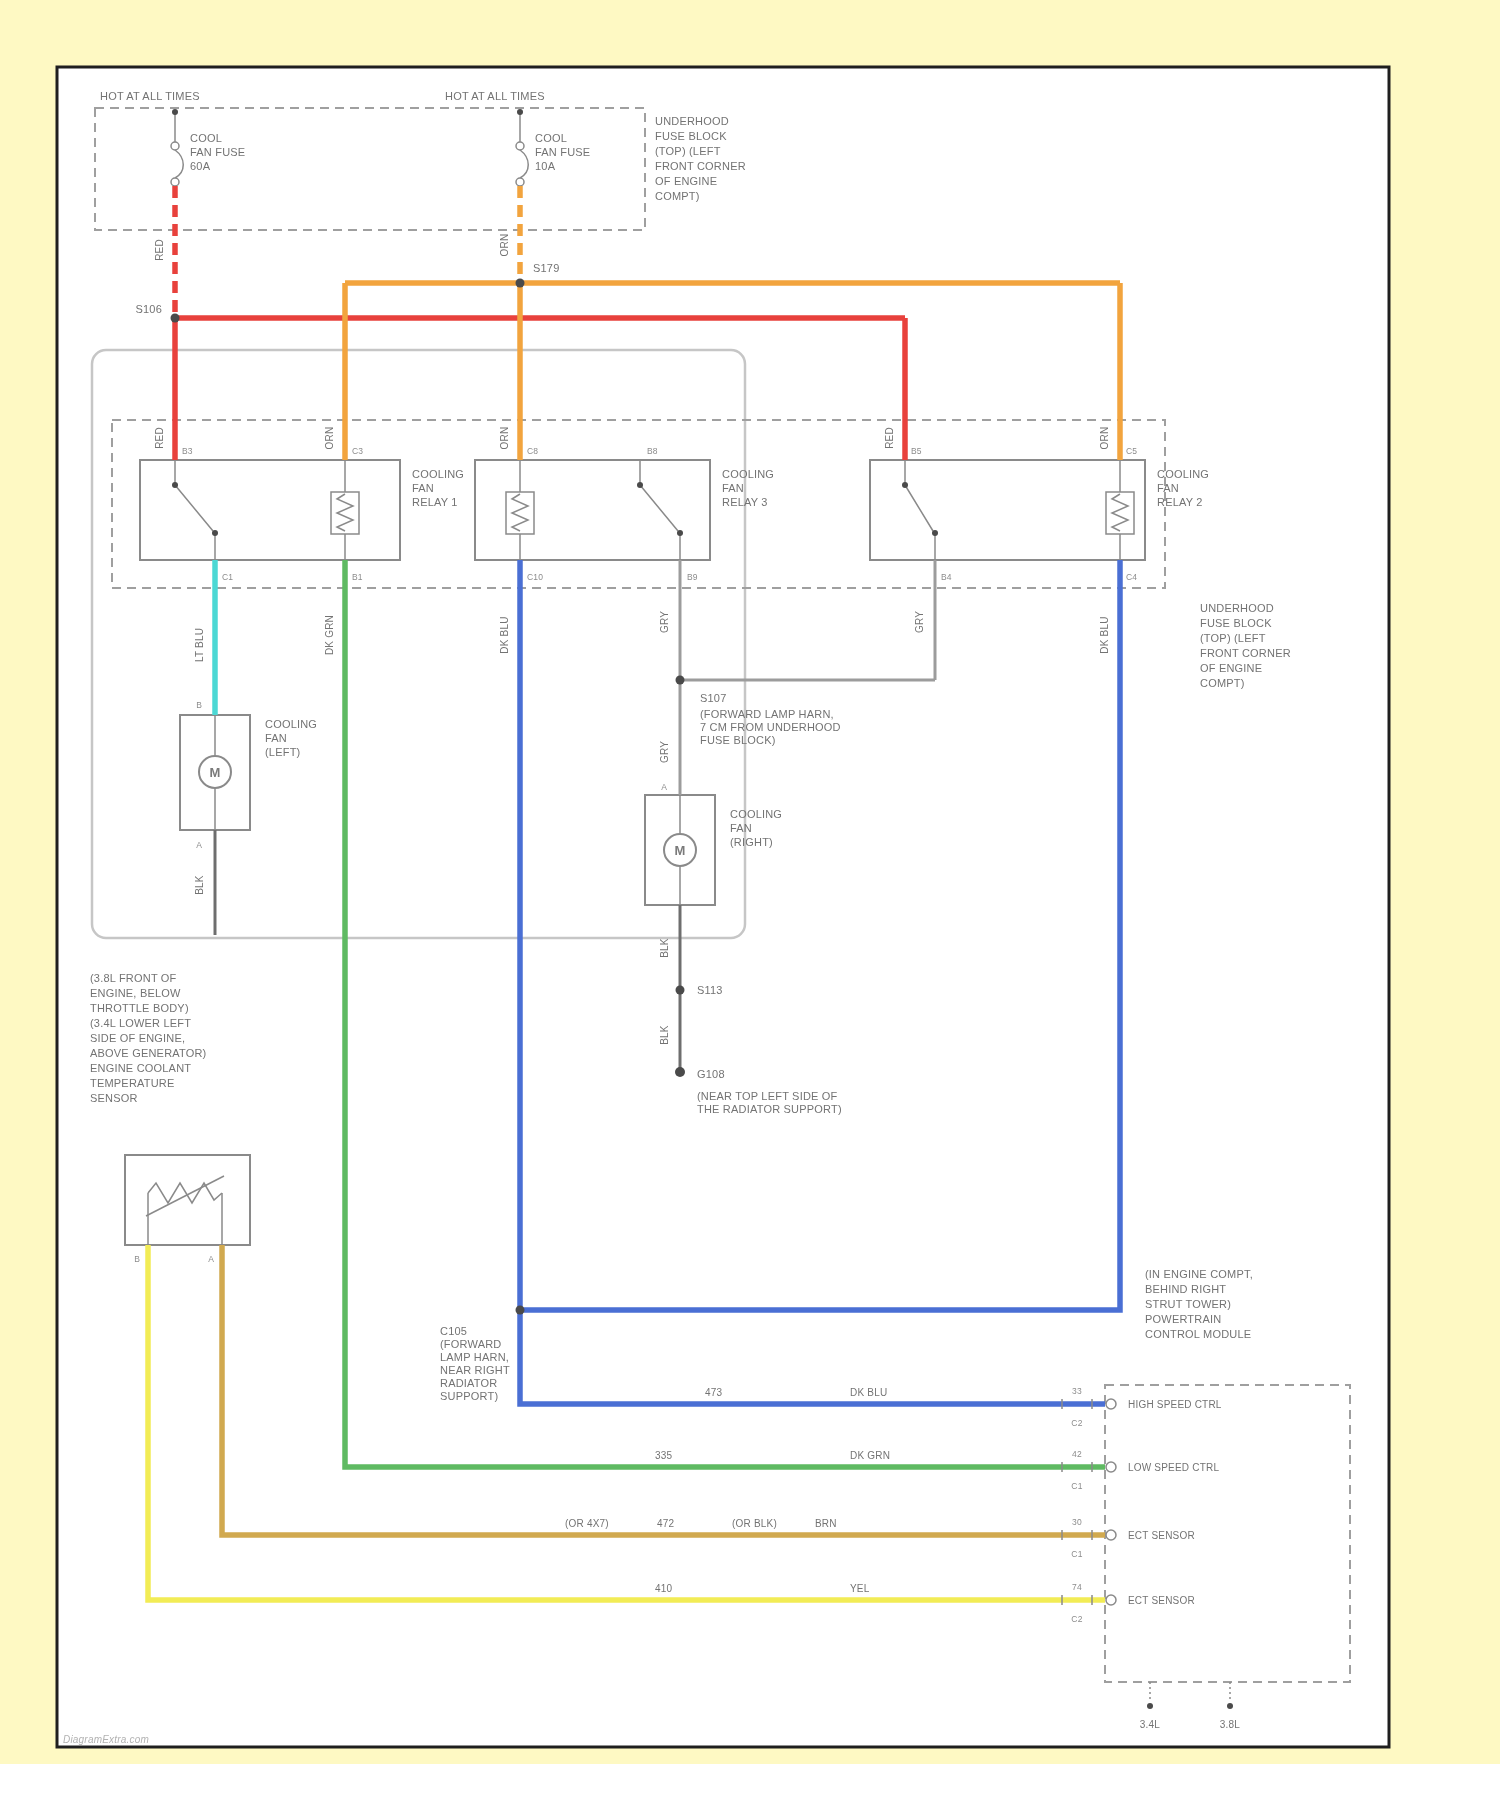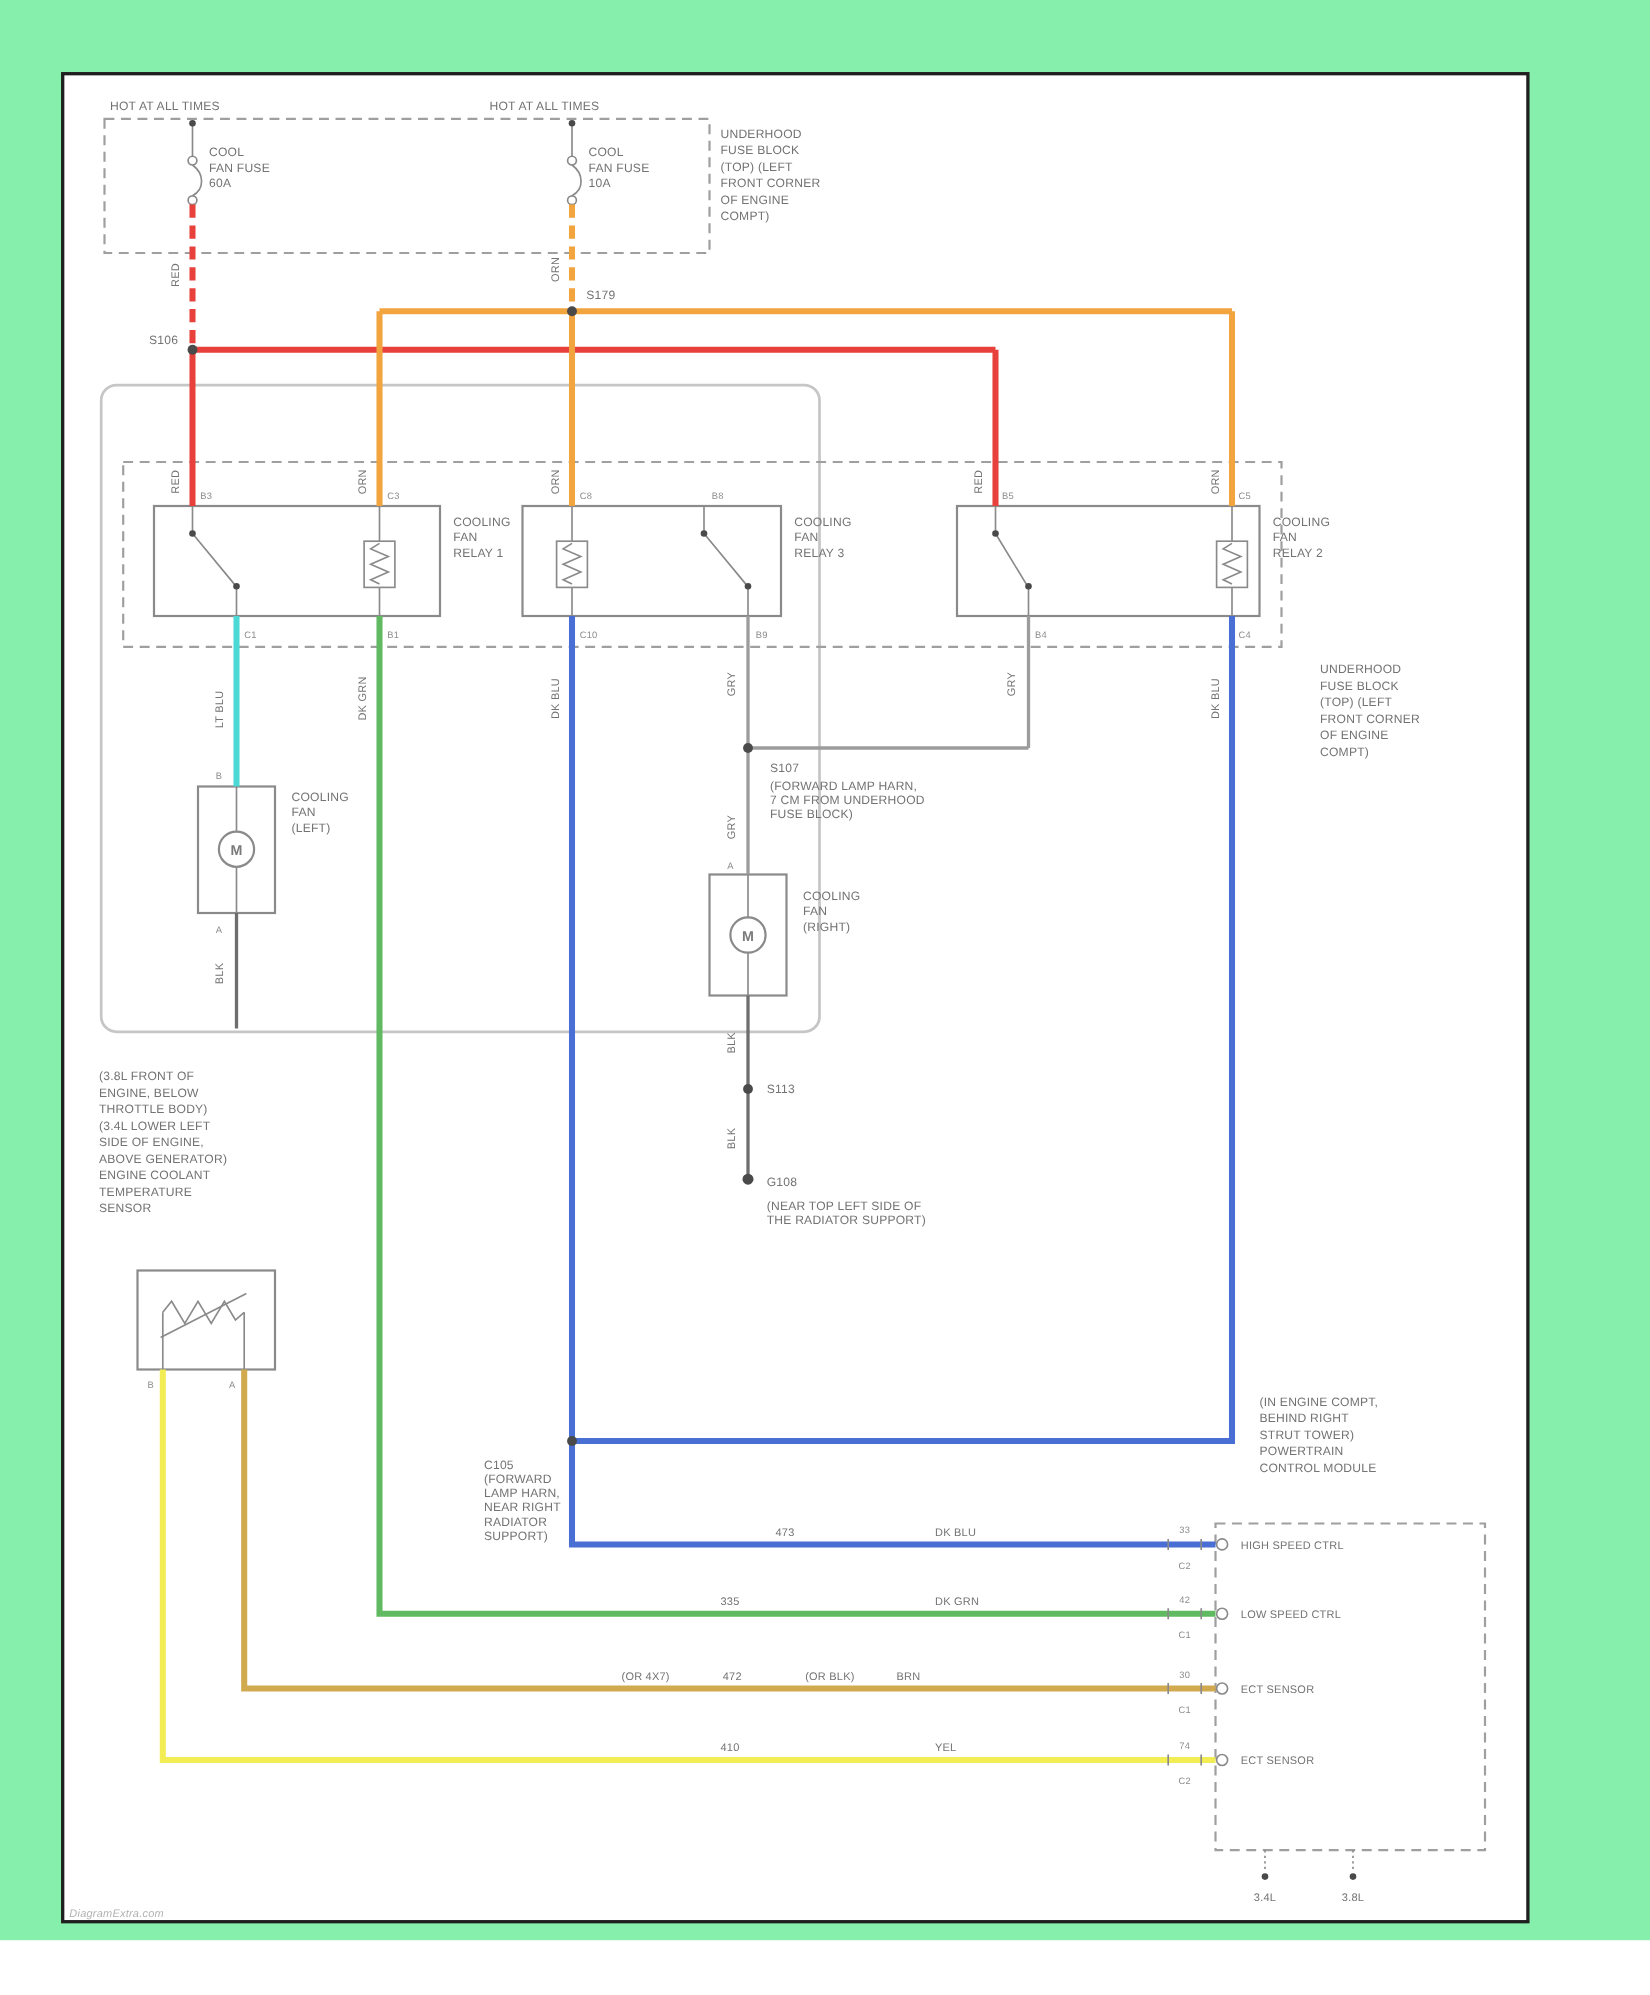--- a/index.html
+++ b/index.html
@@ -1,16 +1,16 @@
 <!DOCTYPE html>
 <html><head>
 <meta charset="utf-8">
 <style>
   html,body{margin:0;padding:0;background:#ffffff;}
-  .stage{position:relative;width:1500px;height:1764px;background:#86efac;font-family:"Liberation Sans",sans-serif;}
+  .stage{position:relative;width:1500px;height:1764px;background:#fef9c3;font-family:"Liberation Sans",sans-serif;}
   svg{display:block;}
   text{font-family:"Liberation Sans",sans-serif;fill:#737373;font-size:11px;letter-spacing:.2px;}
   .t9{font-size:8.5px;fill:#8c8c8c;}
   .t10{font-size:10px;}
   .wm{font-size:10px;font-style:italic;fill:#b2b2b2;}
   .mot{font-size:13px;fill:#7a7a7a;font-weight:bold;}
   .struct{stroke:#8a8a8a;stroke-width:2;fill:none;}
   .thin{stroke:#8a8a8a;stroke-width:1.5;fill:none;}
   .dash{stroke:#9f9f9f;stroke-width:2;fill:none;stroke-dasharray:9 6;}
   .grayblock{stroke:#c6c6c6;stroke-width:2.5;fill:none;}

